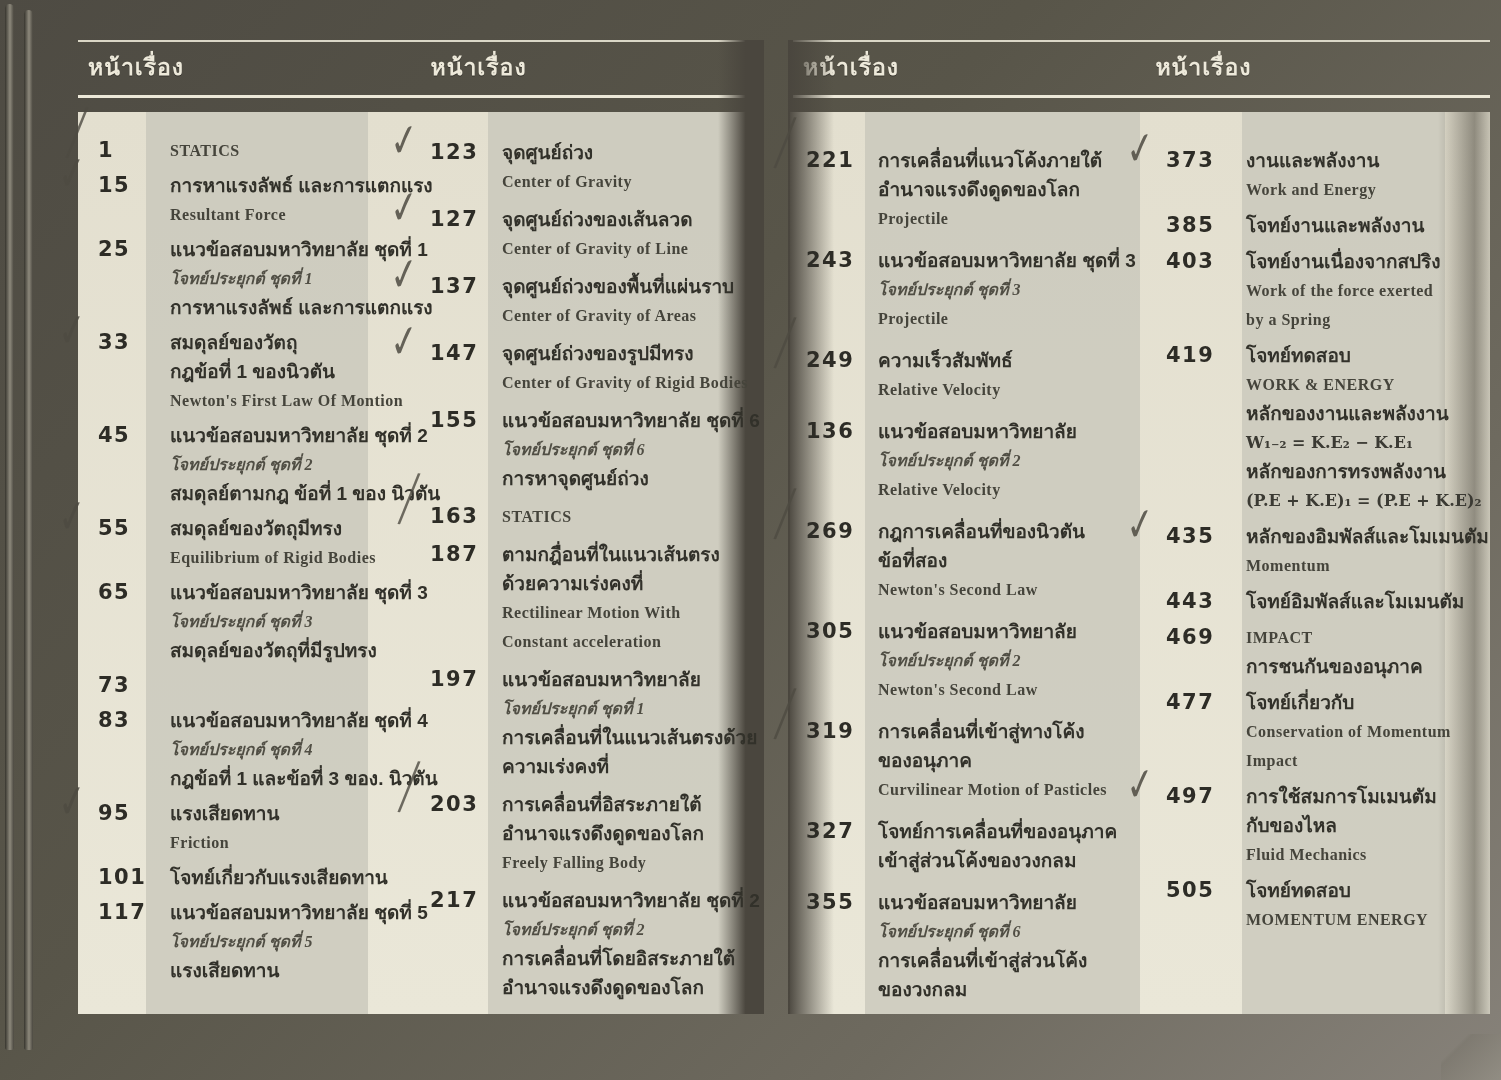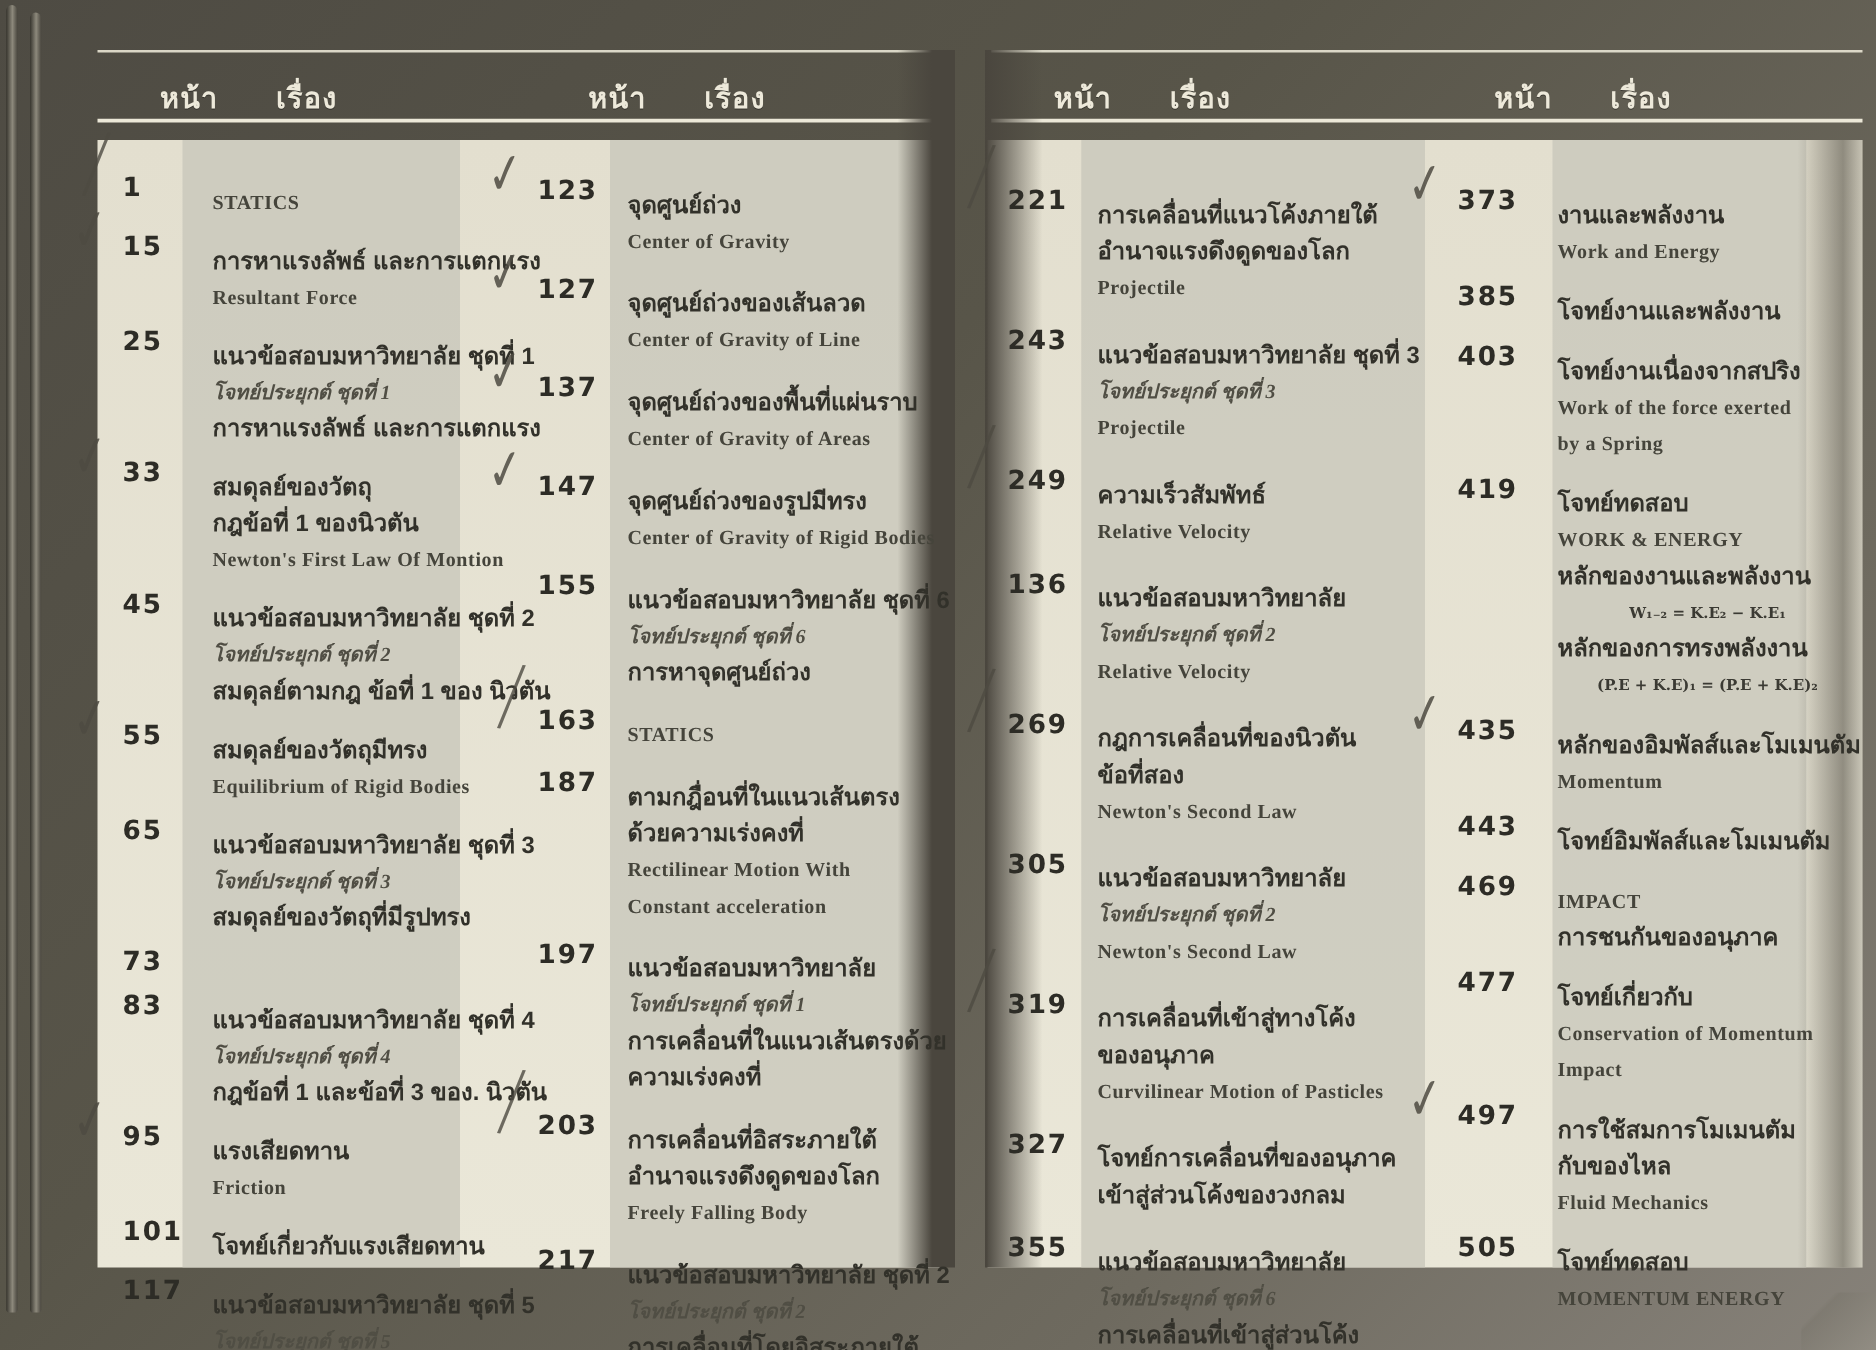--- a/index.html
+++ b/index.html
@@ -13,21 +13,21 @@
     background:linear-gradient(90deg,#37352e,#8d897c 55%,#4a473f);}
   .edge-strip.s1{left:5px;}
   .edge-strip.s2{left:24px;top:10px;}
   .corner-curl{position:absolute;right:0;bottom:0;width:60px;height:46px;
     background:linear-gradient(315deg,#9a968b,#7a766c 70%,transparent 75%);opacity:.55;}
 
   
   .page-header{position:absolute;top:40px;height:58px;}
   .page-header .rule-top{position:absolute;left:0;right:0;top:0;height:2px;background:#e9e5d5;opacity:.9;}
   .page-header .rule-bottom{position:absolute;left:0;right:0;bottom:0;height:3px;background:#ece8d8;}
-  .hdr-group{position:absolute;top:20px;display:flex;gap:46px;margin-left:40px;}
+  .hdr-group{position:absolute;top:9px;display:flex;}
   .hdr-label{font-size:23px;font-weight:bold;color:#ede9da;letter-spacing:1px;
     font-family:"DejaVu Sans","Liberation Sans",sans-serif;text-shadow:0 1px 0 rgba(0,0,0,.4);}
   #hdrL{left:78px;width:678px;}
   #hdrR{left:793px;width:697px;}
   .hdr-group.g1{left:10px;}
   .hdr-group.g2{left:52%;}
 
   
   .sheet{position:absolute;top:112px;height:902px;background:linear-gradient(180deg,#e3dfcf,#eae7d8);}
   #sheetL{left:78px;width:678px;}
@@ -50,29 +50,29 @@
   #col-1-0{left:16px;width:352px;padding-top:34px;}
   #col-1-1{left:376px;width:320px;padding-top:34px;}
   .entry{display:flex;align-items:flex-start;}
   #col-0-0 .entry{margin-bottom:6px;}
   #col-0-1 .entry{margin-bottom:9px;}
   #col-1-0 .entry{margin-bottom:13px;}
   #col-1-1 .entry{margin-bottom:7px;}
   .num{flex:0 0 72px;position:relative;font-family:"DejaVu Sans","Liberation Sans",sans-serif;
     font-weight:bold;font-size:21px;letter-spacing:1.5px;color:#2d2c26;line-height:29px;}
   #col-1-1 .num{flex-basis:80px;}
-  .lines{flex:1;min-width:0;margin-top:12px;}
+  .lines{flex:1;min-width:0;}
   .line{line-height:29px;white-space:nowrap;}
   .t-thai{font-size:19px;font-weight:bold;color:#32312a;}
   .t-thai-italic{font-size:16px;font-style:italic;font-weight:bold;color:#504e44;
     font-family:"Liberation Serif","DejaVu Serif",serif;}
   .t-en{font-size:16px;font-weight:bold;color:#45443b;letter-spacing:.5px;
     font-family:"Liberation Serif","DejaVu Serif",serif;}
-  .t-formula{font-size:12px;font-weight:bold;color:#3b3a33;
-    font-family:"DejaVu Serif","Liberation Serif",serif;text-align:center;}
+  .t-formula{font-size:16px;font-weight:bold;color:#3b3a33;
+    font-family:"DejaVu Serif","Liberation Serif",serif;}
   .mark{position:absolute;color:#4e4b42;font-weight:normal;letter-spacing:0;}
   .mark-check{left:-40px;top:-12px;font-size:34px;transform:scaleY(1.35) rotate(-6deg);opacity:.85;}
   .mark-slash{left:-30px;top:-18px;font-size:30px;transform:scaleY(1.5) rotate(4deg);opacity:.8;}
 </style>
 </head>
 <body>
 
 <div class="edge-strip s1"></div>
 <div class="edge-strip s2"></div>
 <div class="corner-curl"></div>

